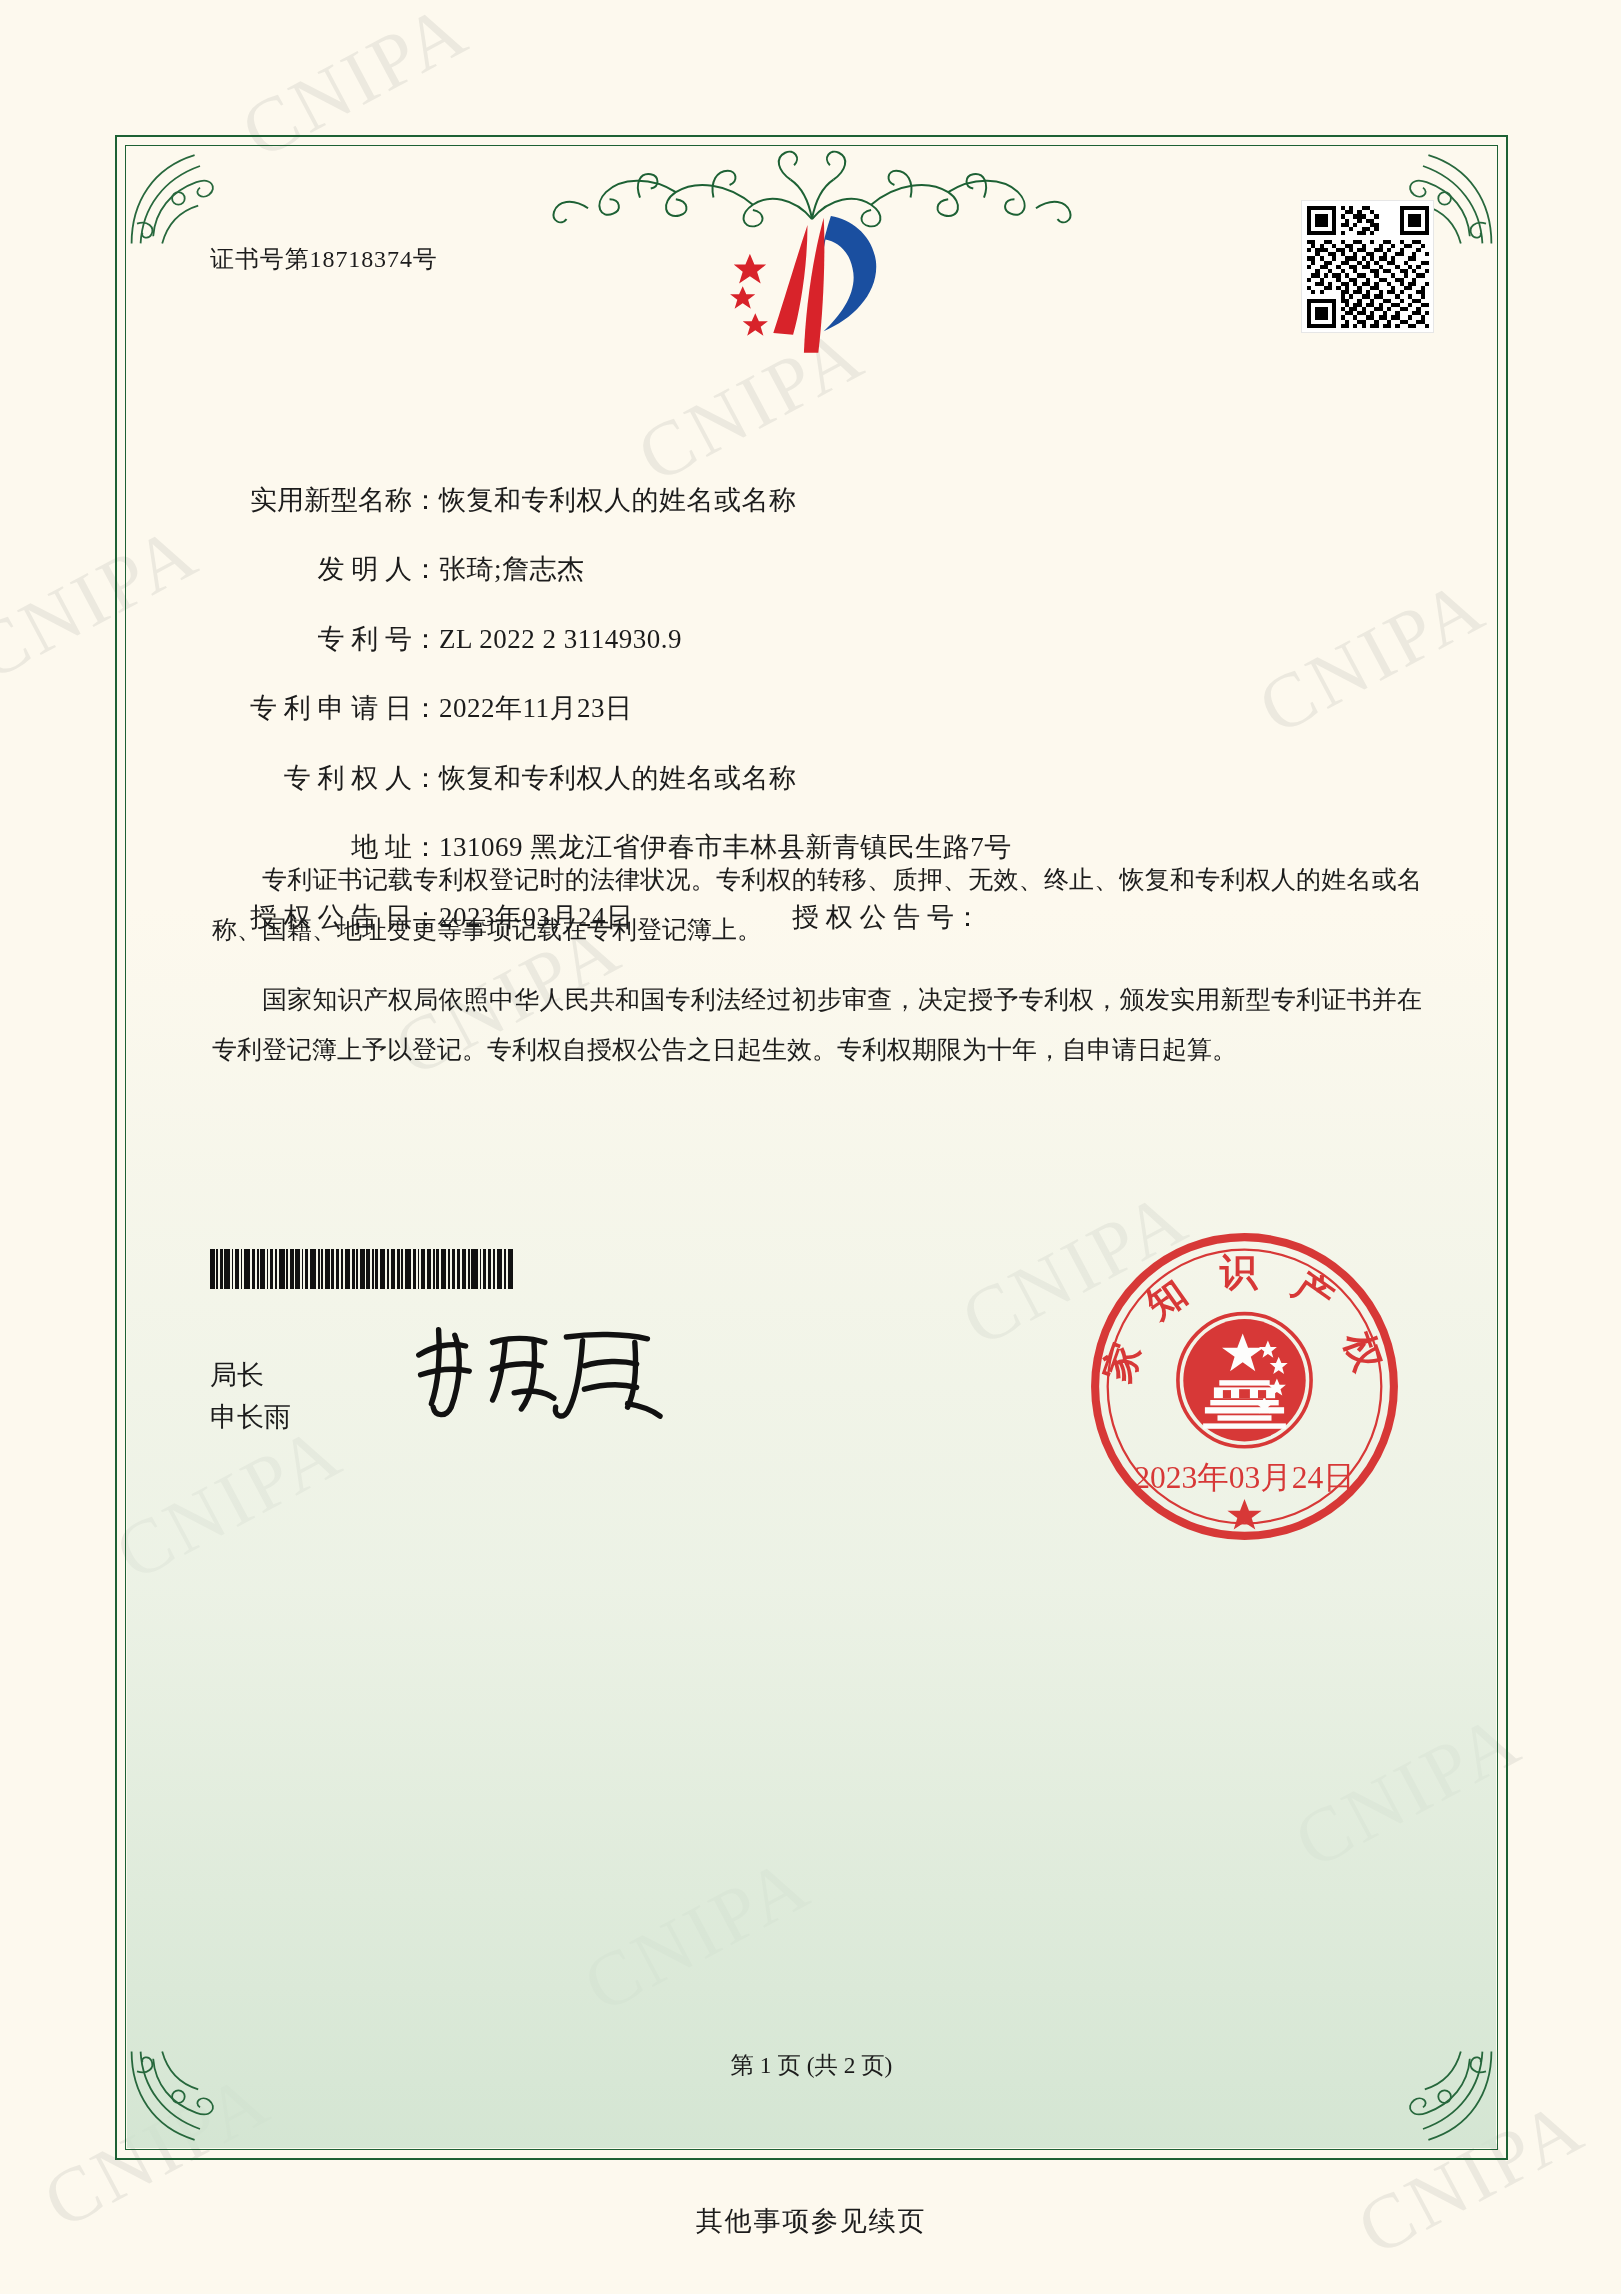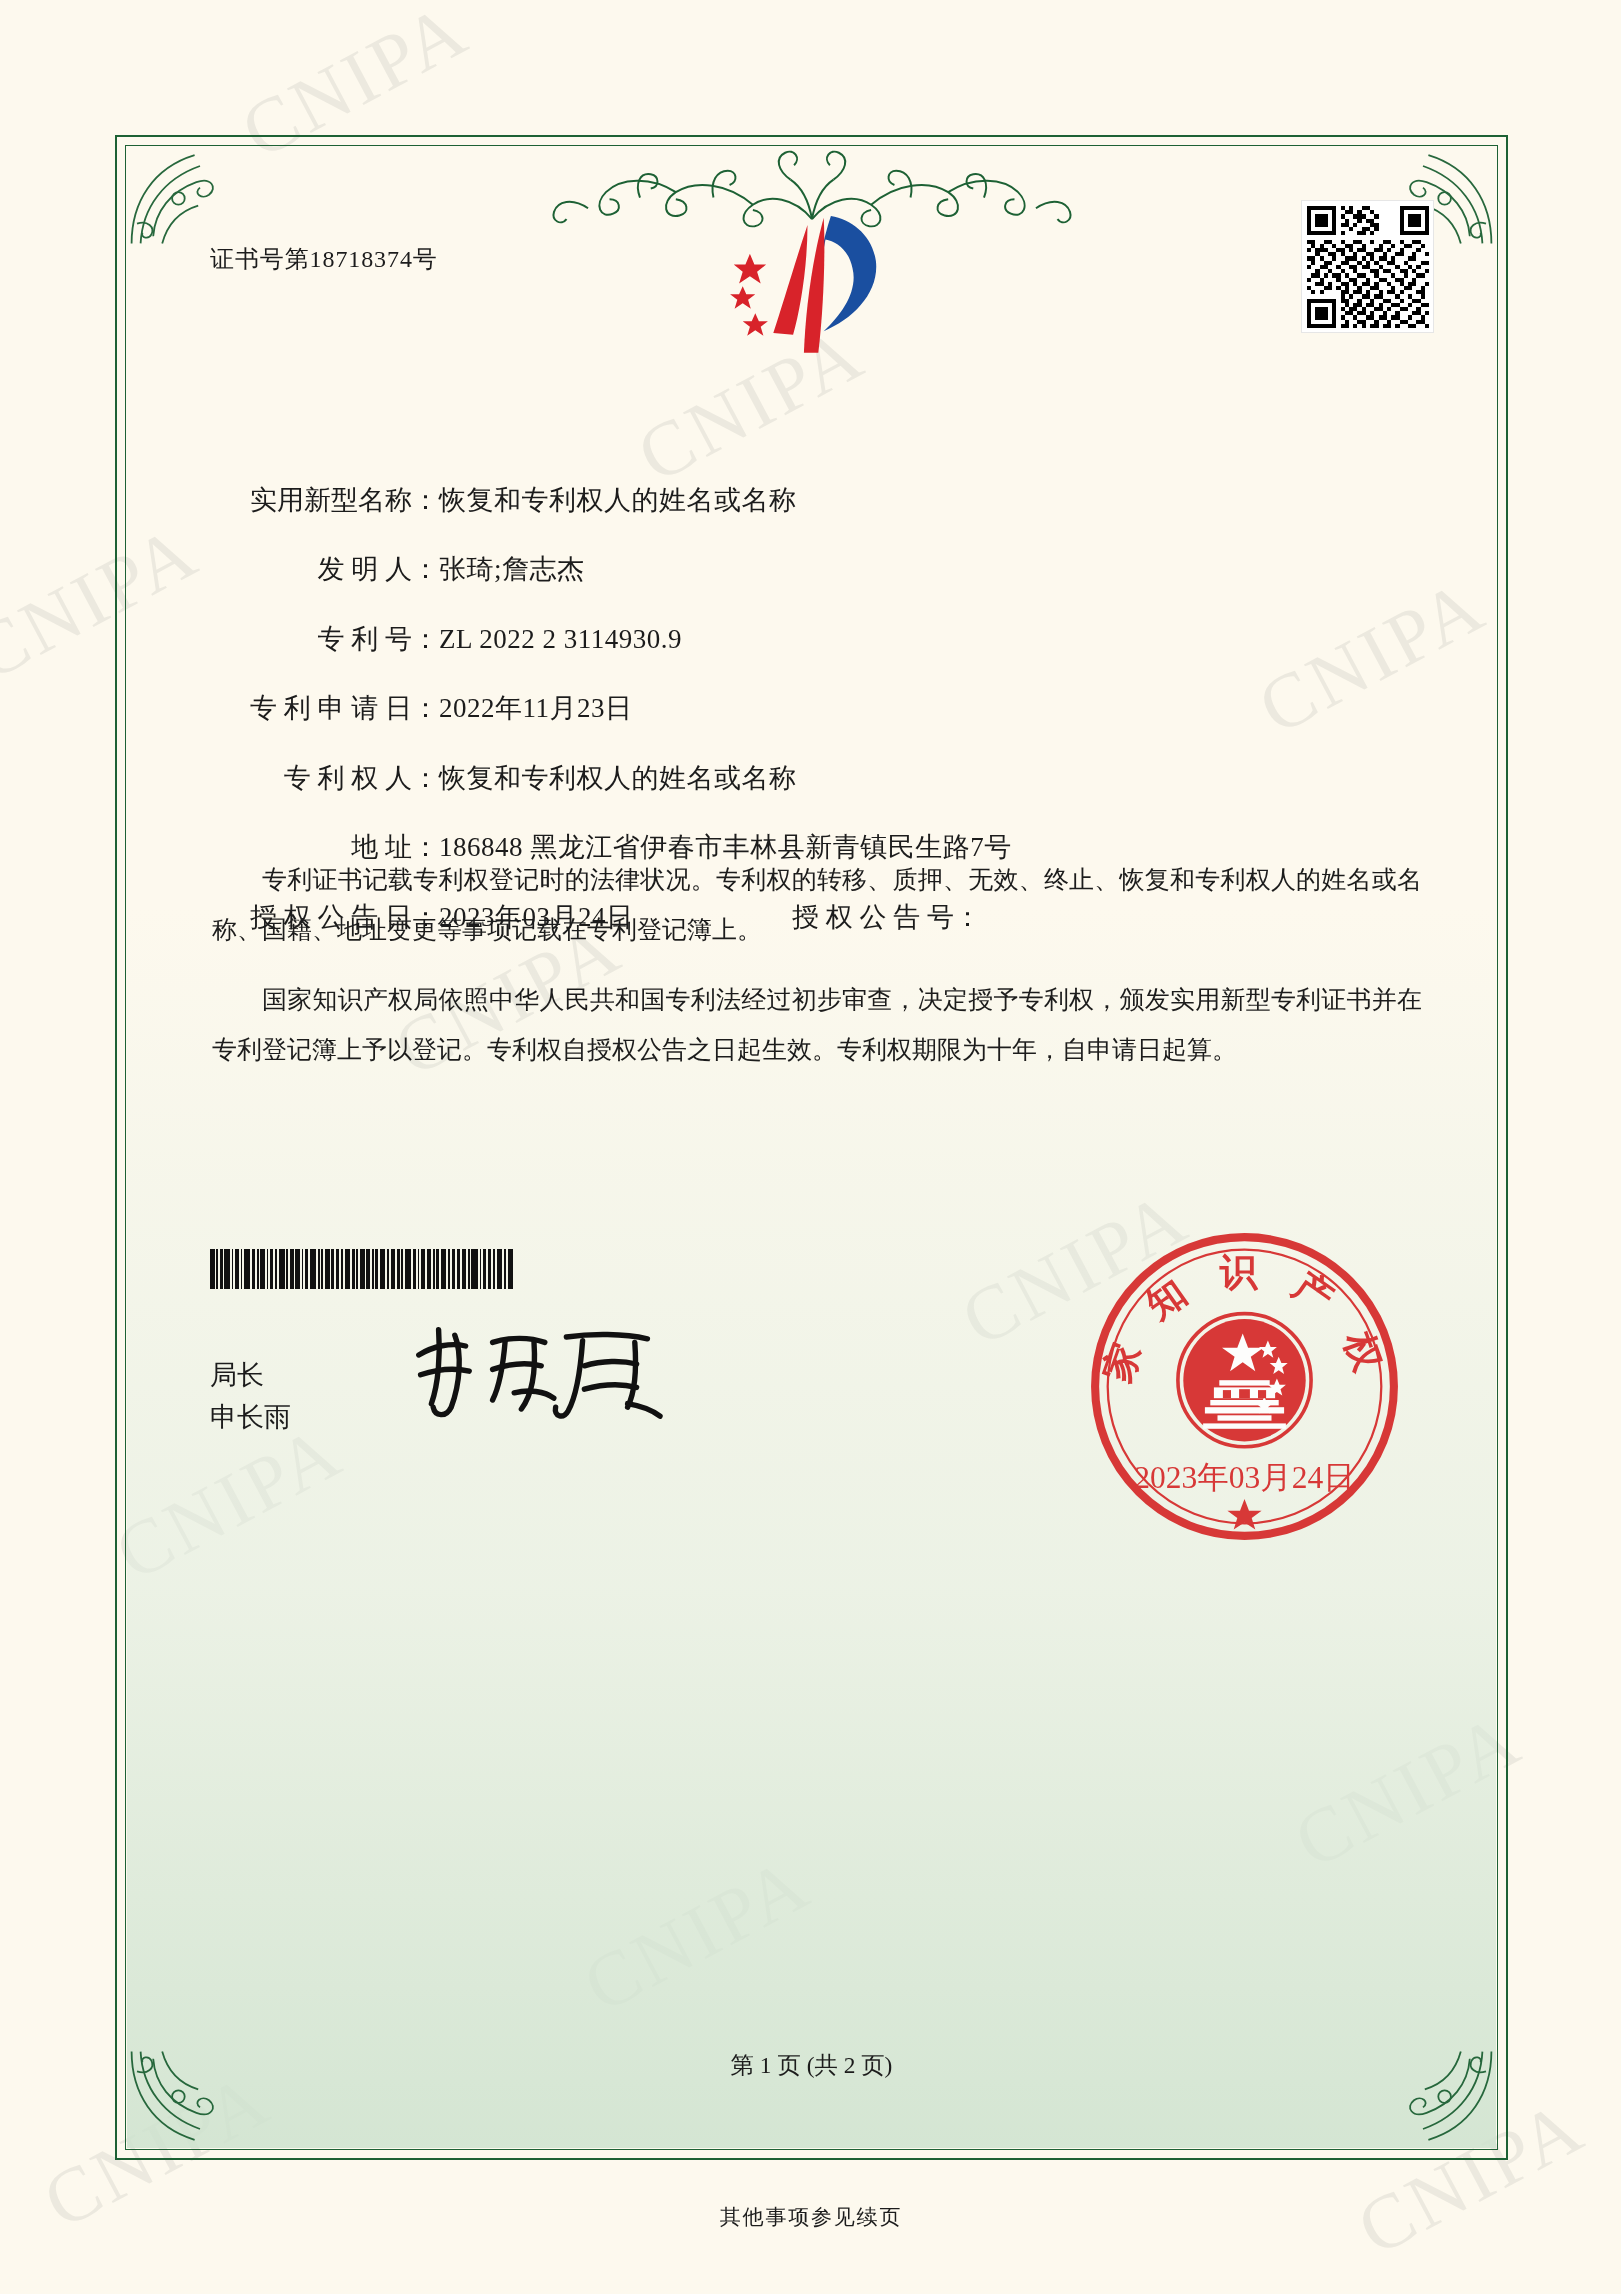--- a/index.html
+++ b/index.html
@@ -226,21 +226,21 @@
     text-align: center;
     font-size: 23.4px;
   }
 
   .footer-note {
     position: absolute;
     left: 0;
     right: 0;
     top: 2203px;
     text-align: center;
-    font-size: 21px;
+    font-size: 27px;
     letter-spacing: 1.8px;
     z-index: 3;
   }
 </style>
 </head>
 <body>
 
 <div id="watermarks">
   <div class="wm" style="left:234px;  top:36px;">CNIPA</div>
   <div class="wm" style="left:630px;  top:360px;">CNIPA</div>
@@ -588,21 +588,21 @@
           <span>专 利 权 人</span>
           <span>：</span>
         </span>
       <span class="fvalue">恢复和专利权人的姓名或名称</span>
     </div>
     <div class="frow">
       <span class="flabel">
           <span>地          址</span>
           <span>：</span>
         </span>
-      <span class="fvalue">186848 黑龙江省伊春市丰林县新青镇民生路7号</span>
+      <span class="fvalue">131069 黑龙江省伊春市丰林县新青镇民生路7号</span>
     </div>
     <div class="frow pair">
       <span class="flabel">
           <span>授 权 公 告 日</span>
           <span>：</span>
         </span>
       <span class="fvalue first">2023年03月24日</span>
       <span class="flabel2">
           <span>授 权 公 告 号</span>
           <span>：</span>

